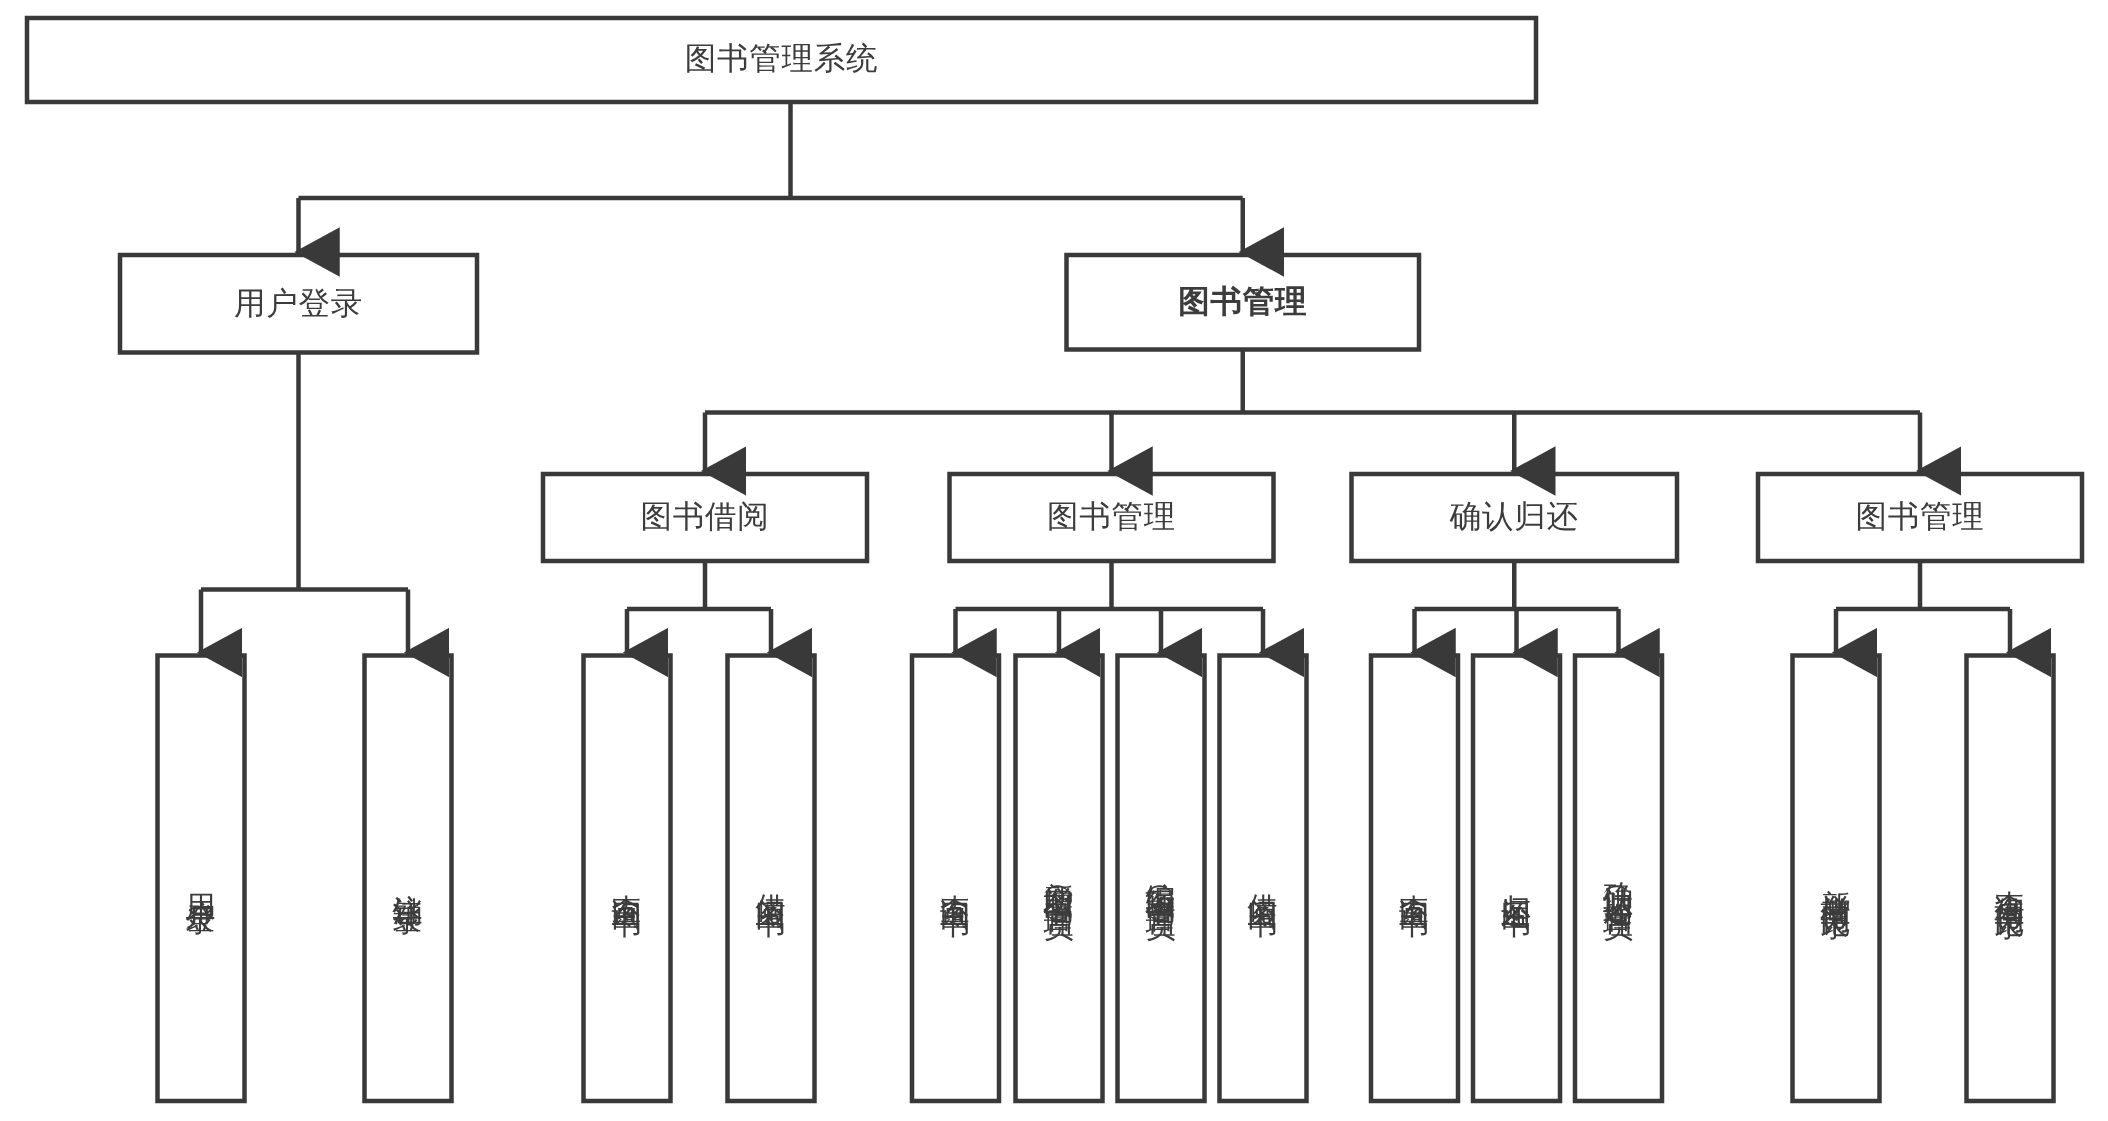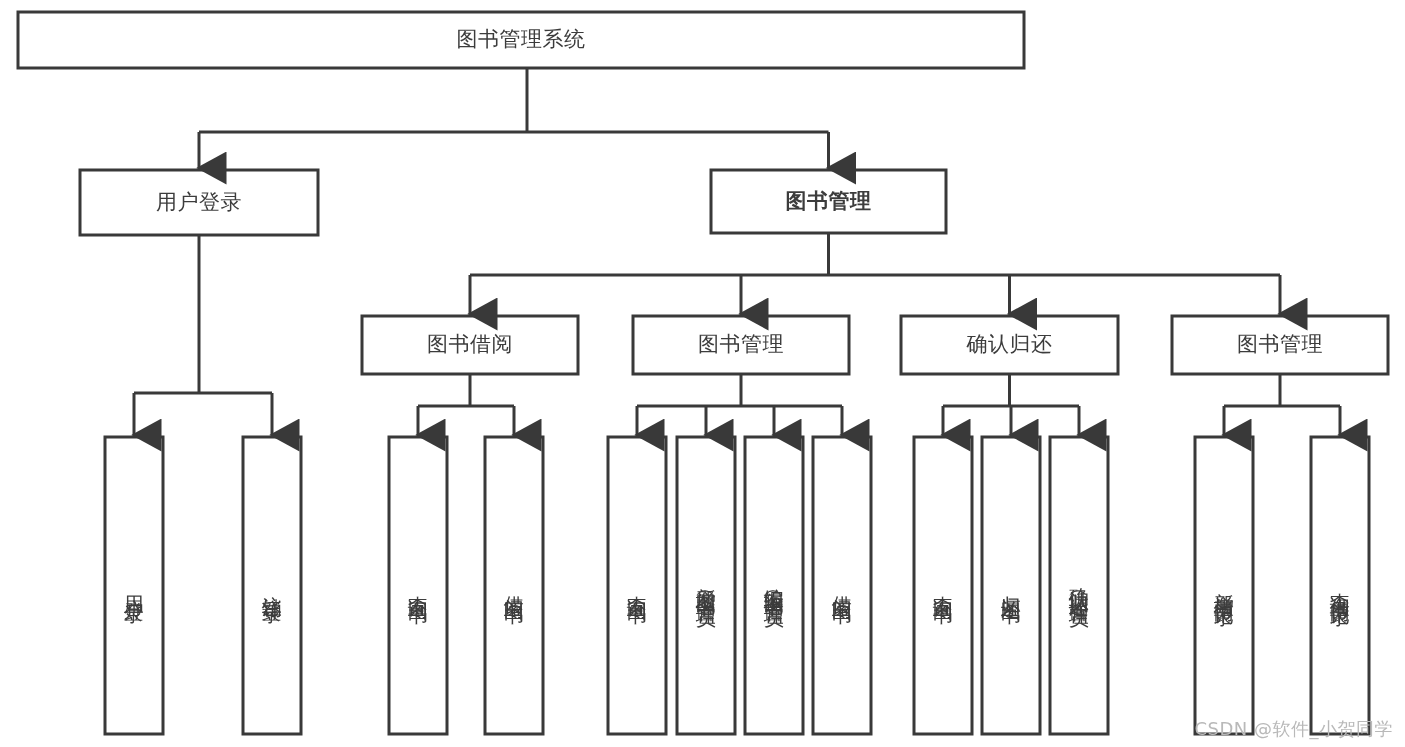--- a/index.html
+++ b/index.html
@@ -158,14 +158,13 @@
       <div class="node-label vertical" style="left: 677px; top: 437px; width: 58px; height: 297px;">新增图书（管理员）</div>
       <div class="node-label vertical" style="left: 745px; top: 437px; width: 58px; height: 297px;">编辑图书（管理员）</div>
       <div class="node-label vertical" style="left: 813px; top: 437px; width: 58px; height: 297px;">借阅图书</div>
       <div class="node-label vertical" style="left: 914px; top: 437px; width: 58px; height: 297px;">查询图书</div>
       <div class="node-label vertical" style="left: 982px; top: 437px; width: 58px; height: 297px;">归还图书</div>
       <div class="node-label vertical" style="left: 1050px; top: 437px; width: 58px; height: 297px;">确认归还（管理员）</div>
       <div class="node-label vertical" style="left: 1195px; top: 437px; width: 58px; height: 297px;">新增借阅记录</div>
       <div class="node-label vertical" style="left: 1311px; top: 437px; width: 58px; height: 297px;">查询借阅记录</div>
     </div>
 
-  <div class="watermark">CSDN @软件_小贺同学</div>
 </div>
 
 </body></html>

